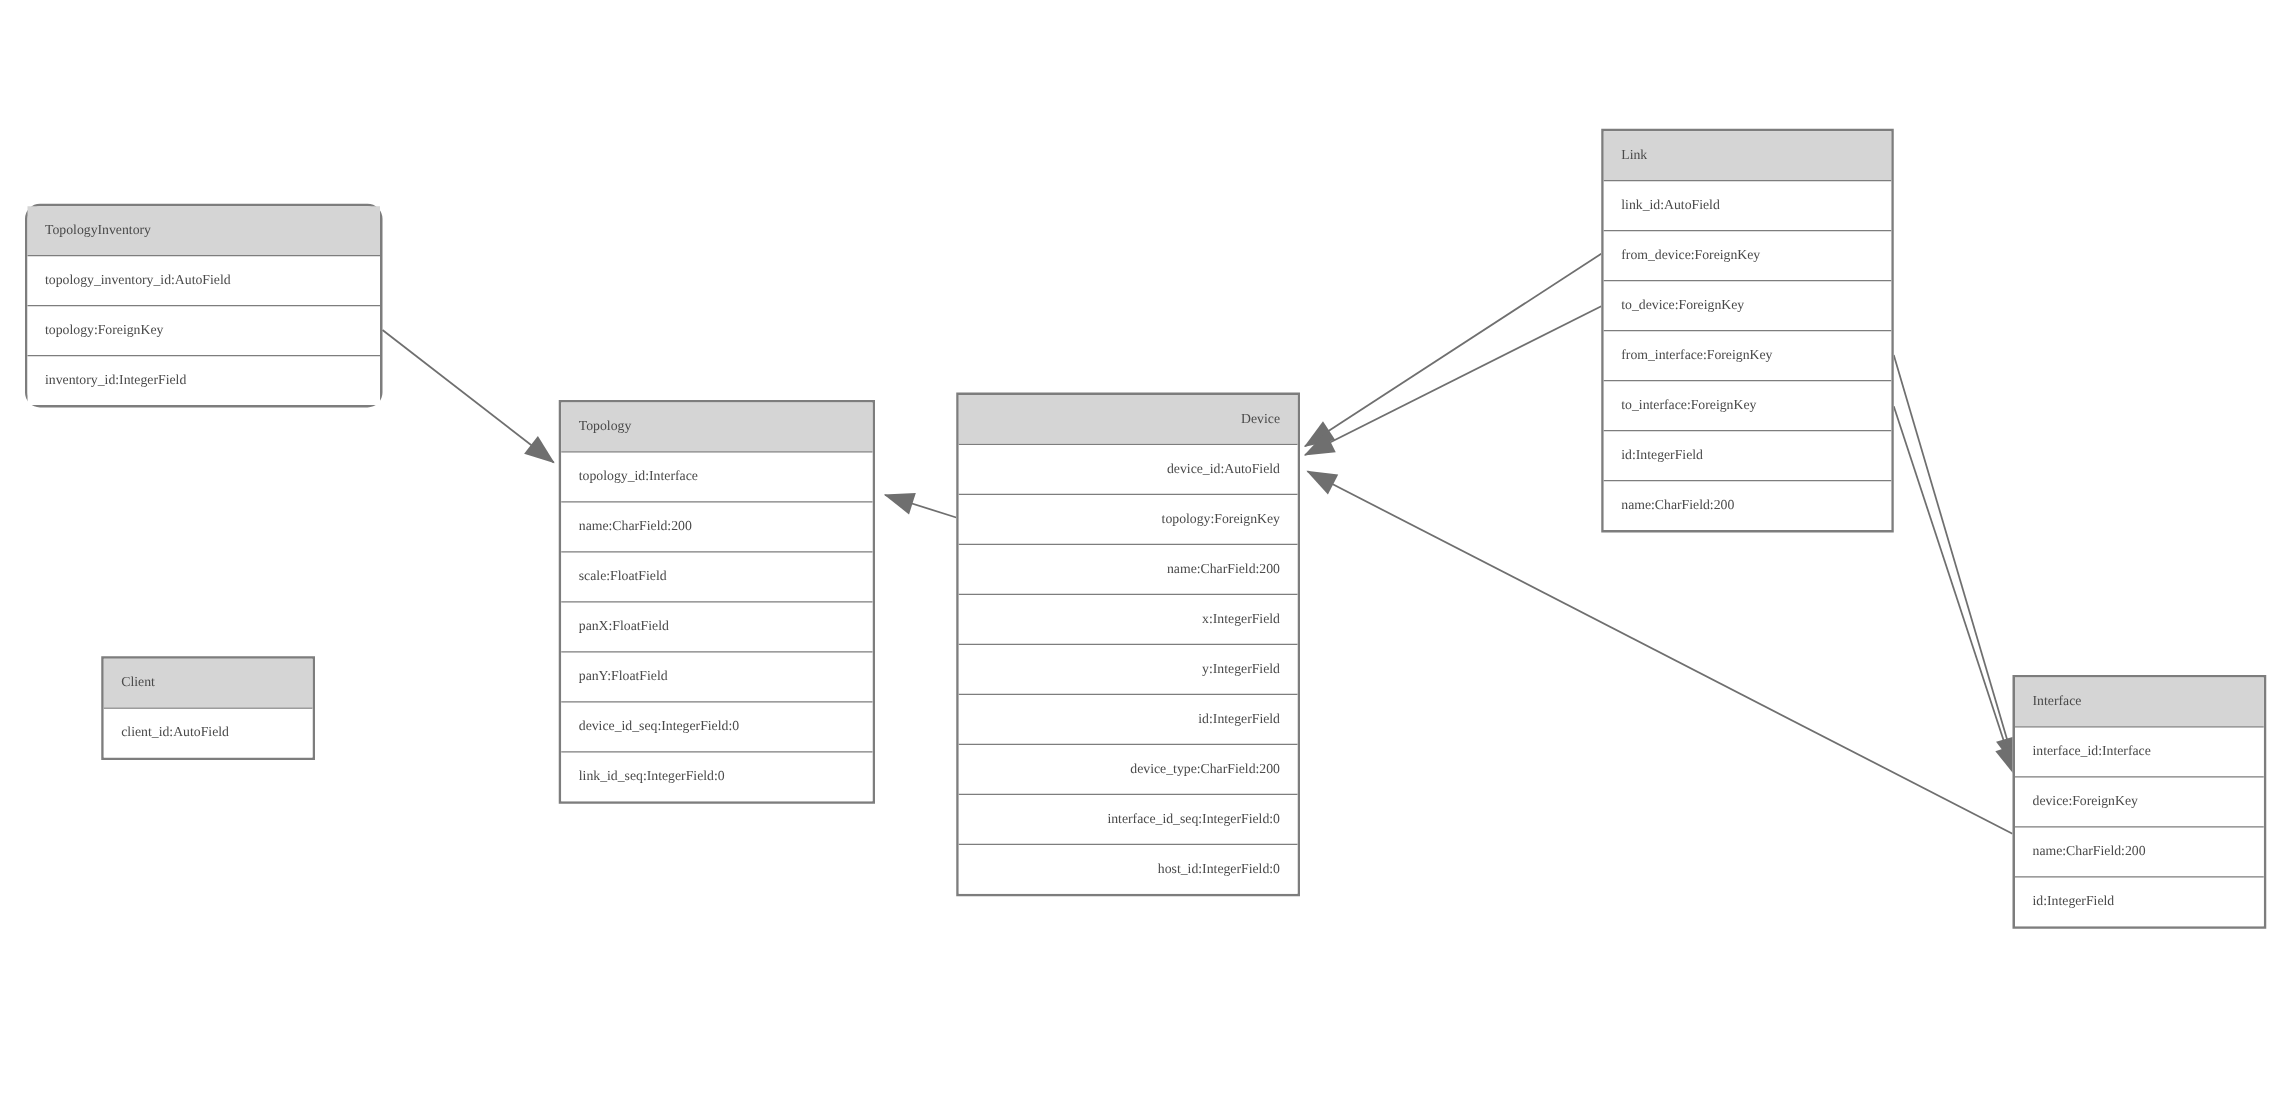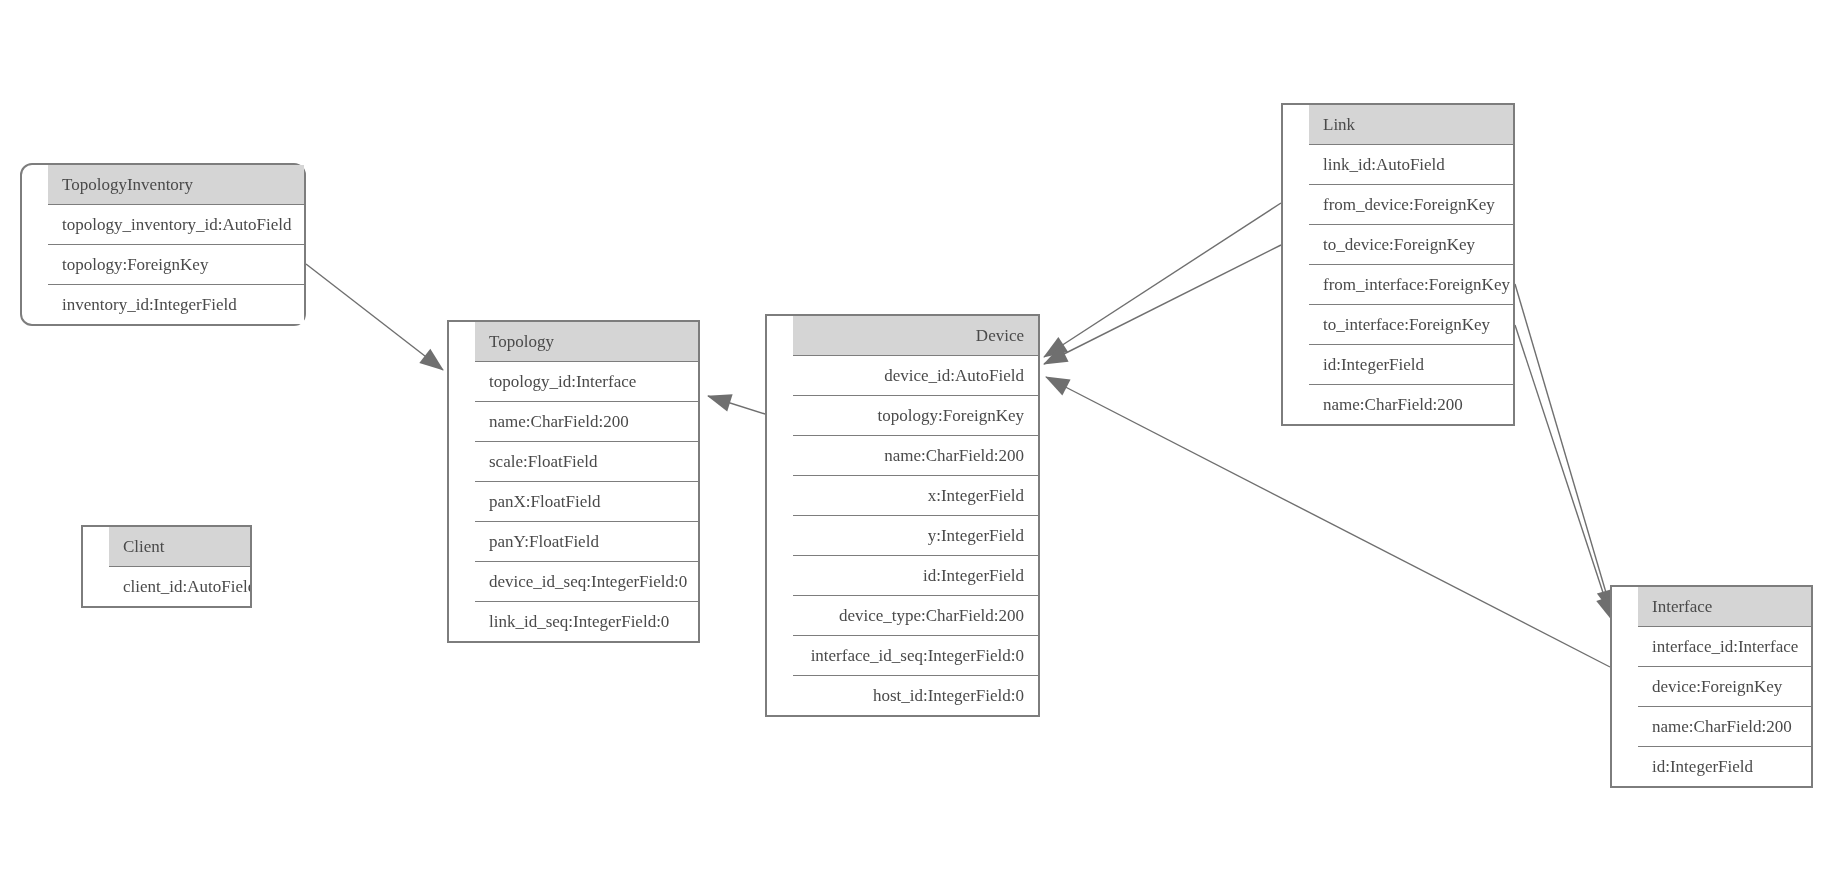--- a/index.html
+++ b/index.html
@@ -21,22 +21,21 @@
     top: 0;
     width: 1824px;
     height: 874px;
   }
   .entity {
     position: absolute;
     box-sizing: border-box;
     border: 2px solid #7d7d7d;
     background: #ffffff;
     color: #4a4a4a;
-    font-size: 17px;
-    padding-left: 26px;
+    font-size: 11px;
   }
   .ent-header {
     height: 39px;
     line-height: 39px;
     padding: 0 14px;
     background: #d5d5d5;
     white-space: nowrap;
     overflow: hidden;
   }
   .ent-row {
@@ -46,21 +45,21 @@
     border-top: 1px solid #7d7d7d;
     background: #ffffff;
     white-space: nowrap;
     overflow: hidden;
   }
   #ent-topologyinventory { left: 20px;   top: 163px; width: 286px; border-radius: 12px; }
   #ent-topology          { left: 447px;  top: 320px; width: 253px; }
   #ent-client            { left: 81px;   top: 525px; width: 171px; }
   #ent-device            { left: 765px;  top: 314px; width: 275px; text-align: right; }
   #ent-link              { left: 1281px; top: 103px; width: 234px; }
-  #ent-interface         { left: 1610px; top: 585px; width: 203px; }
+  #ent-interface         { left: 1610px; top: 540px; width: 203px; }
   .edge {
     stroke: #6f6f6f;
     stroke-width: 1.4;
     fill: none;
   }
 </style>
 </head>
 <body>
 
 <div id="canvas">

